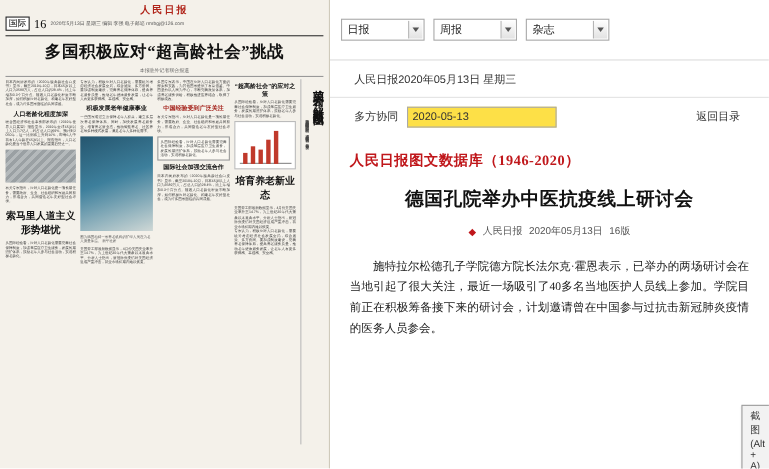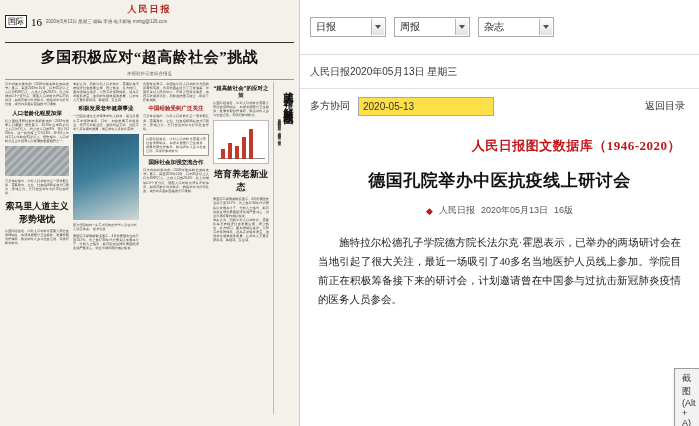--- a/index.html
+++ b/index.html
@@ -29,21 +29,21 @@
     height:10px;
     line-height:10px;
   }
   .paper-masthead .ph-logo {
     font-family:"Liberation Serif", serif;
     font-size:9px; color:#b02318; font-weight:bold; letter-spacing:2px;
   }
   .paper-top {
     display:flex; align-items:center; gap:4px;
     border-bottom:1.5px solid #333;
-    padding-bottom:14px;
+    padding-bottom:4px;
     margin-top:1px;
   }
   .sec-badge {
     border:1px solid #222;
     padding:0 2px;
     font-size:8px;
     font-family:"Liberation Serif", serif;
     line-height:11px;
     background:#fff;
   }
@@ -137,34 +137,34 @@
   }
   .brand .pmark:before{
     content:""; position:absolute; left:8px; top:13px; width:2.5px; height:9px; background:#fff;
   }
   .brand-txt { line-height:1; }
   .brand-cn { font-size:13px; font-weight:bold; color:#d4281e; letter-spacing:1px; font-family:"Liberation Serif", serif;}
   .brand-en { font-size:8px; color:#d4281e; letter-spacing:0.5px; }
 
   .web-row2 {
     height:34px; border-bottom:1px solid #e3e3e3; display:flex; align-items:center;
-    padding:0 10px; gap:8px;
+    padding:0 22px; gap:8px;
   }
   .lbl { font-size:10px; color:#333; }
   .date-input {
     width:136px; height:19px; border:1px solid #a9a9a9; background:#fde047;
     font-size:10px; color:#333; padding:0 4px; display:flex; align-items:center;
   }
   .btn-link {
     margin-left:auto; font-size:10px; color:#333; padding:2px 4px; cursor:pointer;
   }
 
   .article { padding:14px 18px 0 18px; }
   .db-title {
-    text-align:right; color:#c0171b; font-weight:bold; font-size:13px;
+    text-align:left; color:#c0171b; font-weight:bold; font-size:13px;
     font-family:"Liberation Serif", serif; letter-spacing:0.5px;
   }
   .art-title {
     text-align:center; font-weight:bold; font-size:17px; color:#111;
     font-family:"Liberation Serif", serif; margin-top:14px; letter-spacing:0.5px;
   }
   .art-meta {
     display:flex; align-items:center; justify-content:center; gap:6px;
     font-size:9px; color:#555; margin-top:12px;
   }

